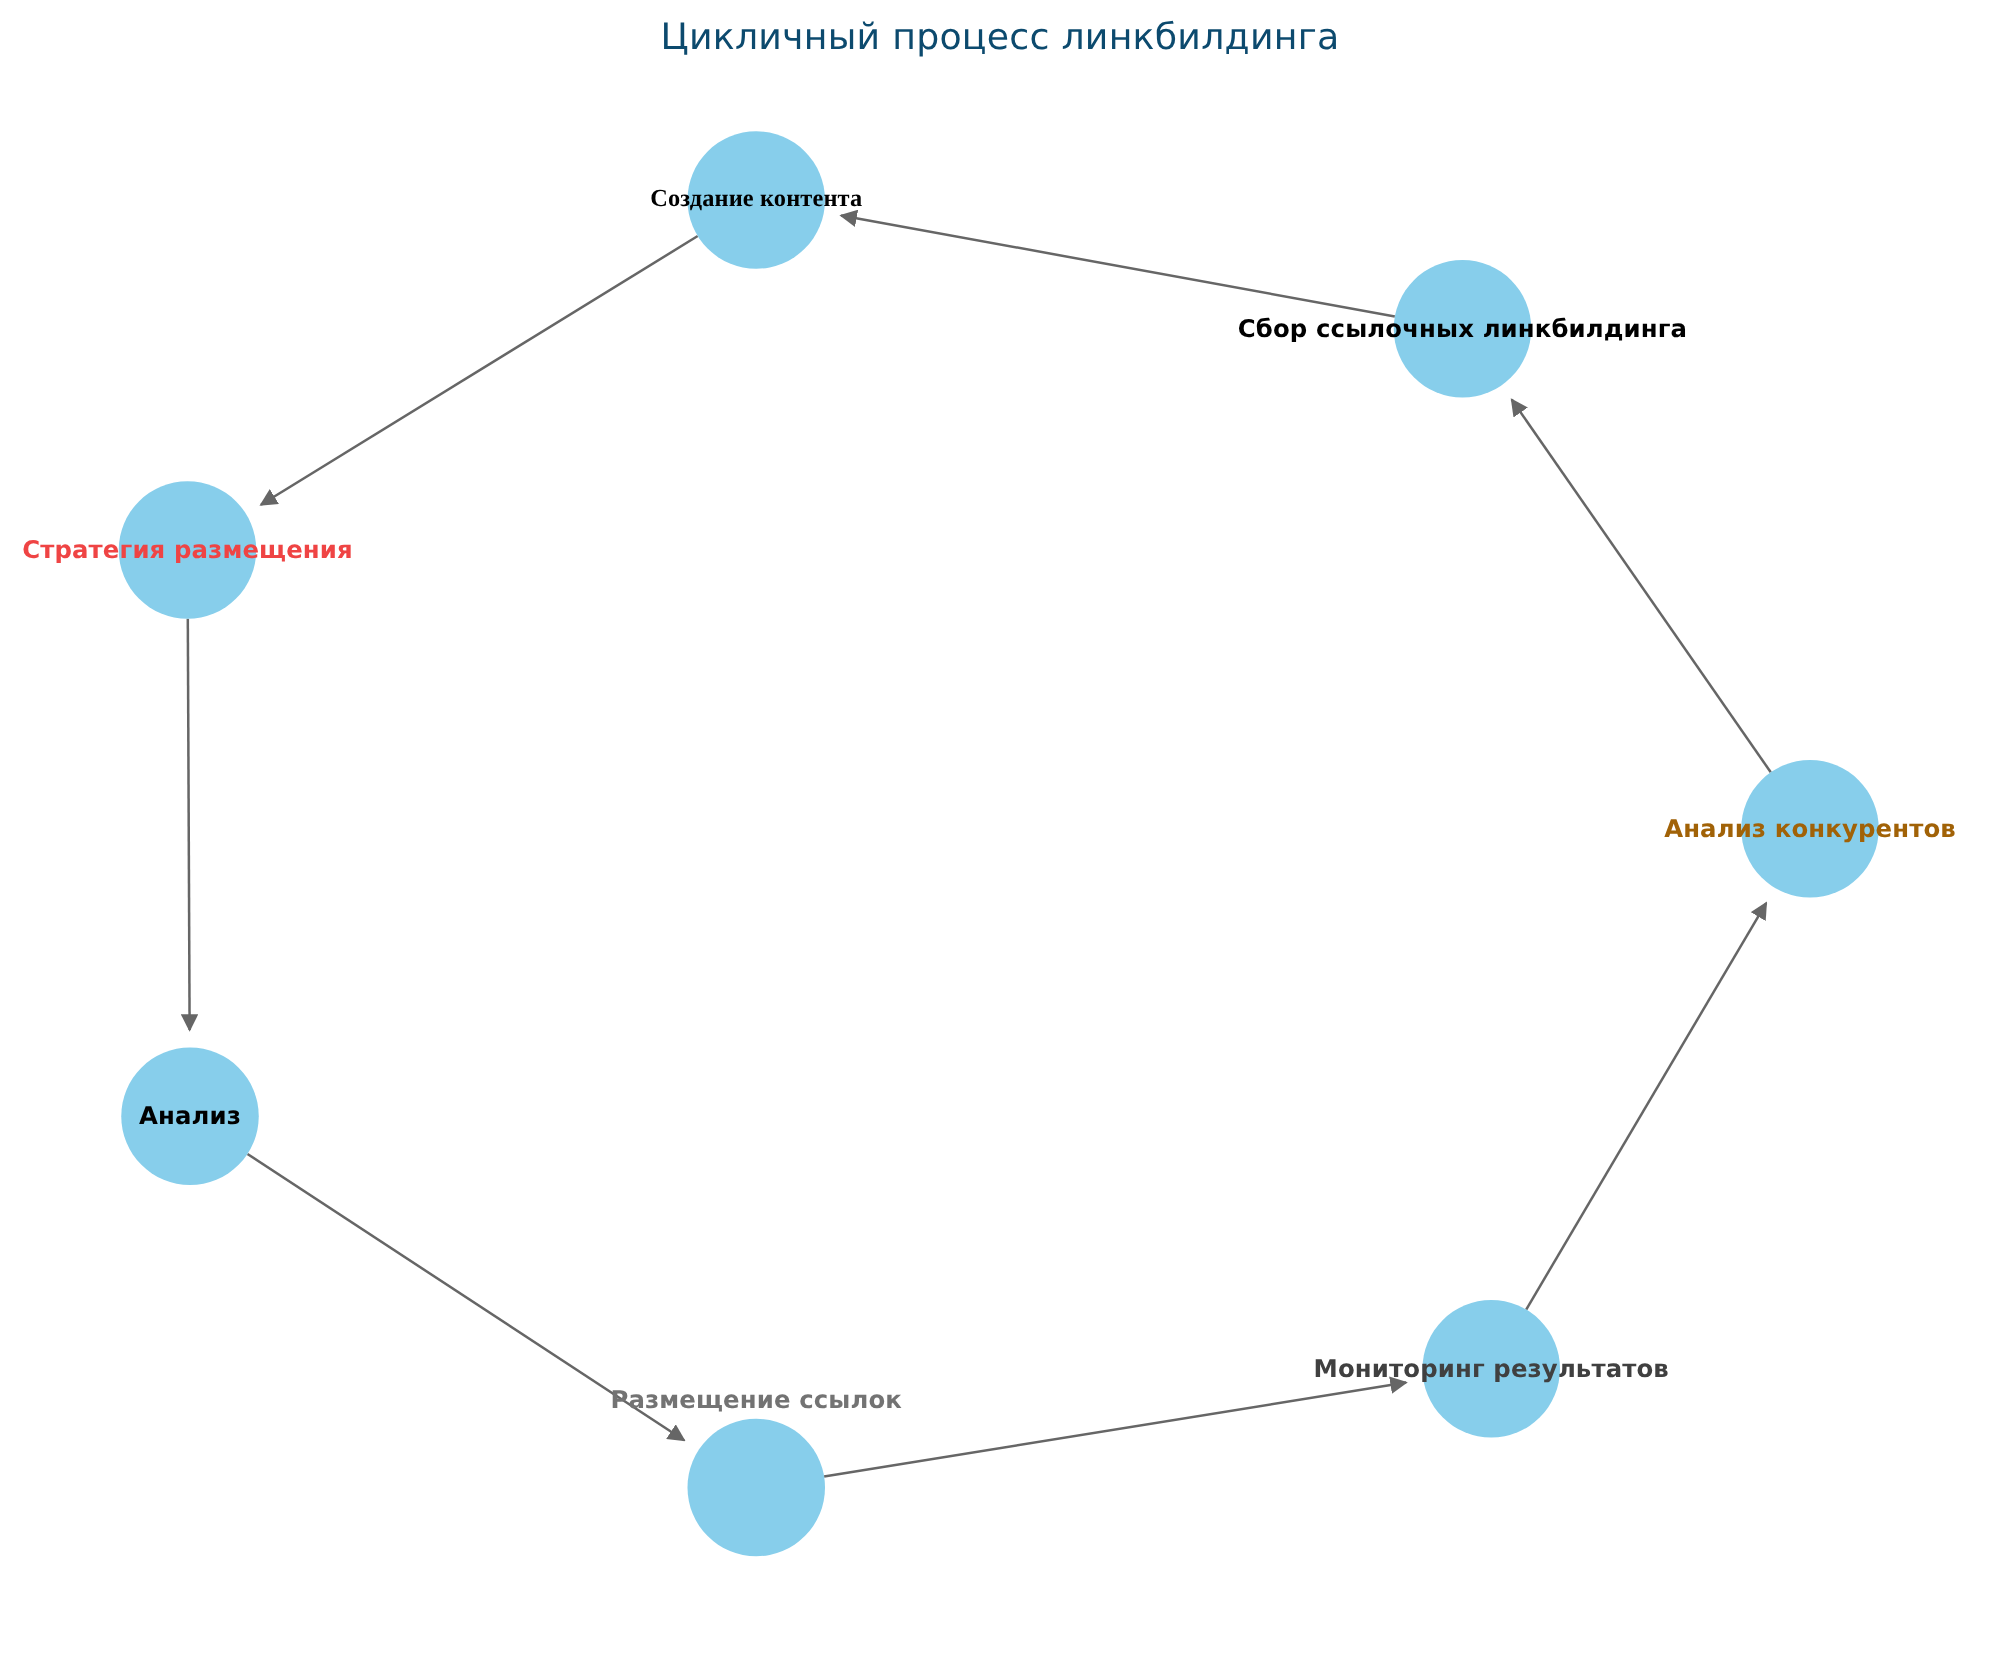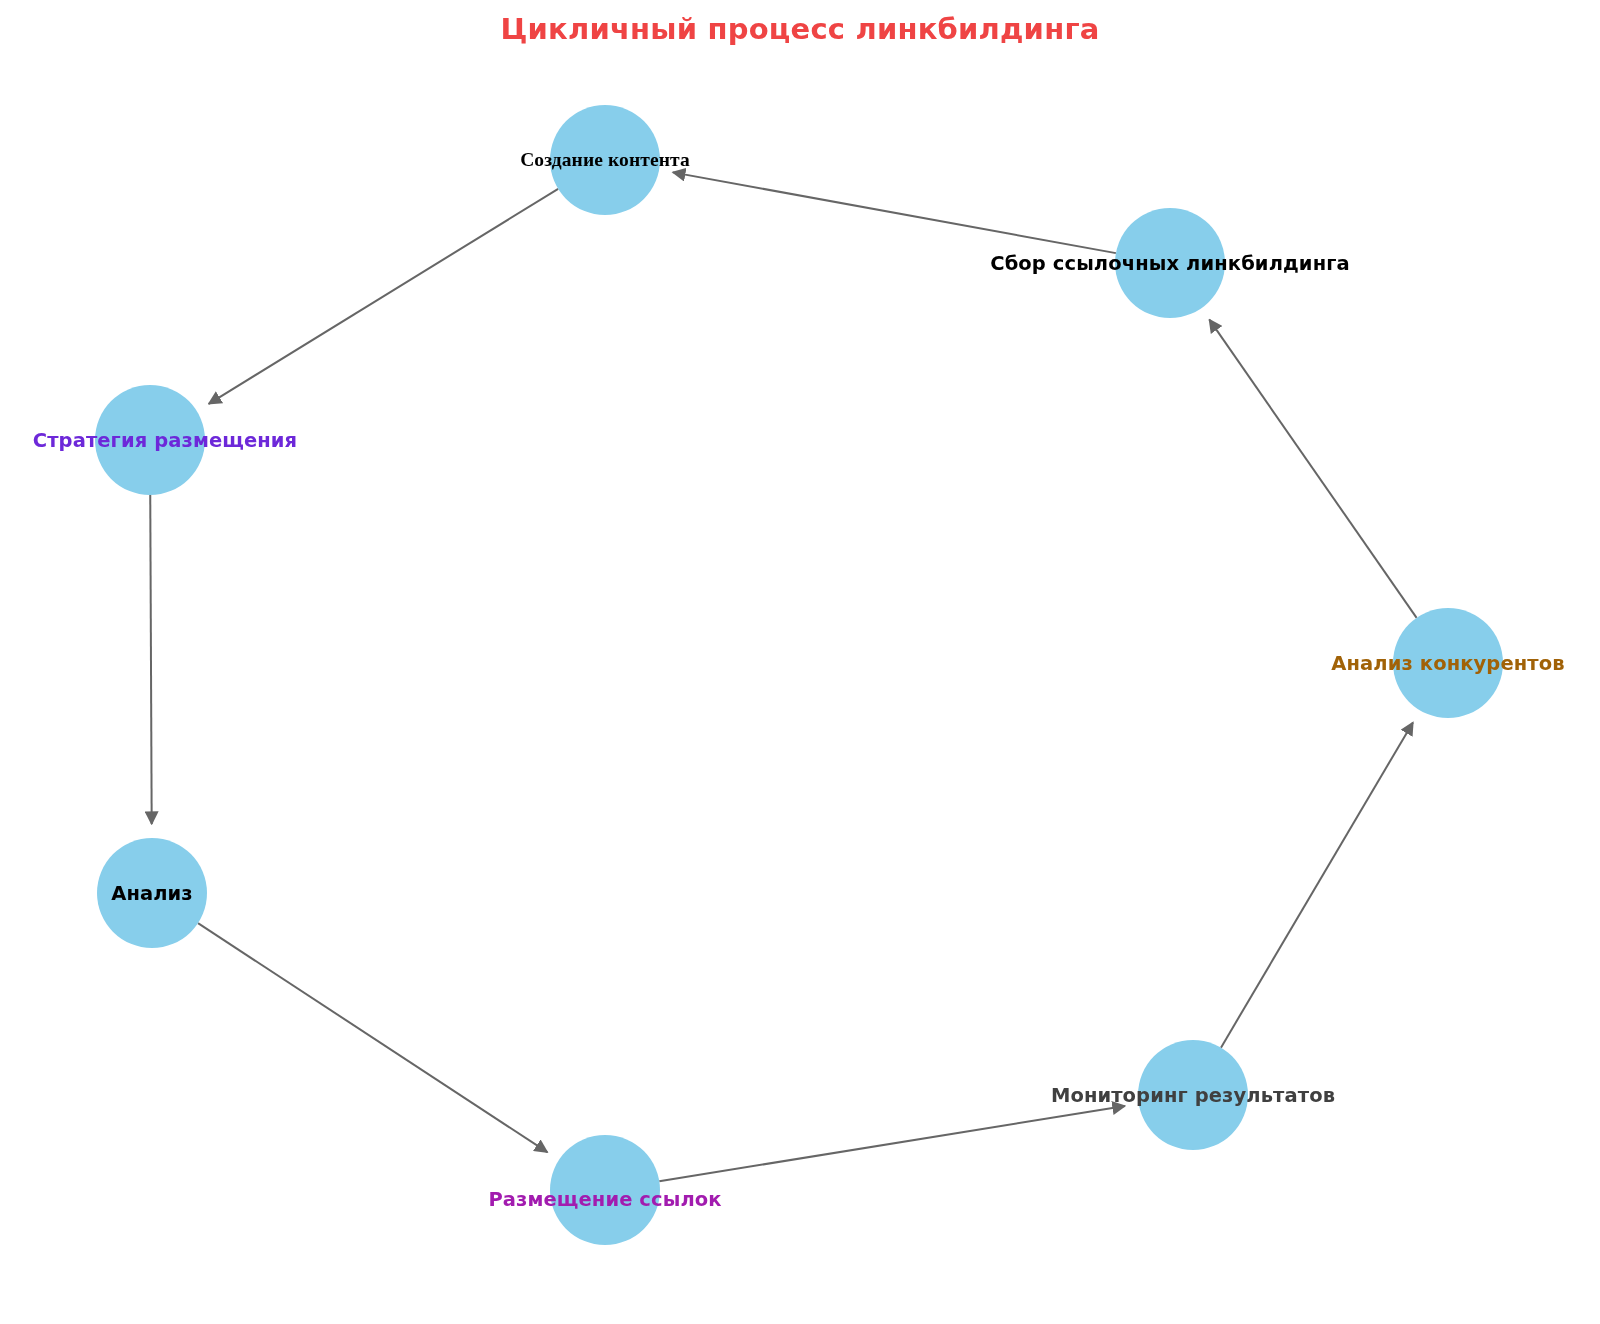--- a/index.html
+++ b/index.html
@@ -18,22 +18,22 @@
     overflow: hidden;
   }
   #diagram-title {
     position: absolute;
     top: 12px;
     left: 0;
     width: 1600px;
     text-align: center;
     font-family: "DejaVu Sans", sans-serif;
     font-size: 29px;
-    font-weight: 700;
-    color: #ef4444;
+    font-weight: 400;
+    color: #0c4a6e;
     letter-spacing: 0.2px;
     white-space: nowrap;
   }
   #graph-svg {
     position: absolute;
     top: 0;
     left: 0;
     width: 1600px;
     height: 1324px;
   }
@@ -80,18 +80,18 @@
         <circle cx="152" cy="893" r="55" fill="#87CEEB"></circle>
         <circle cx="150" cy="440" r="55" fill="#87CEEB"></circle>
       </g>
   </svg>
 
   <div id="labels-layer">
       <div class="node-label" style="left: 605px; top: 160px; color: rgb(0, 0, 0); font-family: Liberation Serif, serif;">Создание контента</div>
       <div class="node-label" style="left: 1170px; top: 263px; color: rgb(0, 0, 0);">Сбор ссылочных линкбилдинга</div>
       <div class="node-label" style="left: 1448px; top: 663px; color: #a16207;">Анализ конкурентов</div>
       <div class="node-label" style="left: 1193px; top: 1095px; color: #404040;">Мониторинг результатов</div>
-      <div class="node-label" style="left: 605px; top: 1199px; color: #a21caf;">Размещение ссылок</div>
+      <div class="node-label" style="left: 605px; top: 1120px; color: #737373;">Размещение ссылок</div>
       <div class="node-label" style="left: 152px; top: 893px; color: rgb(0, 0, 0);">Анализ</div>
-      <div class="node-label" style="left: 150px; top: 440px; color: #6d28d9; margin-left: 15px;">Стратегия размещения</div>
+      <div class="node-label" style="left: 150px; top: 440px; color: #ef4444;">Стратегия размещения</div>
     </div>
 
 </div>
 
 </body></html>

